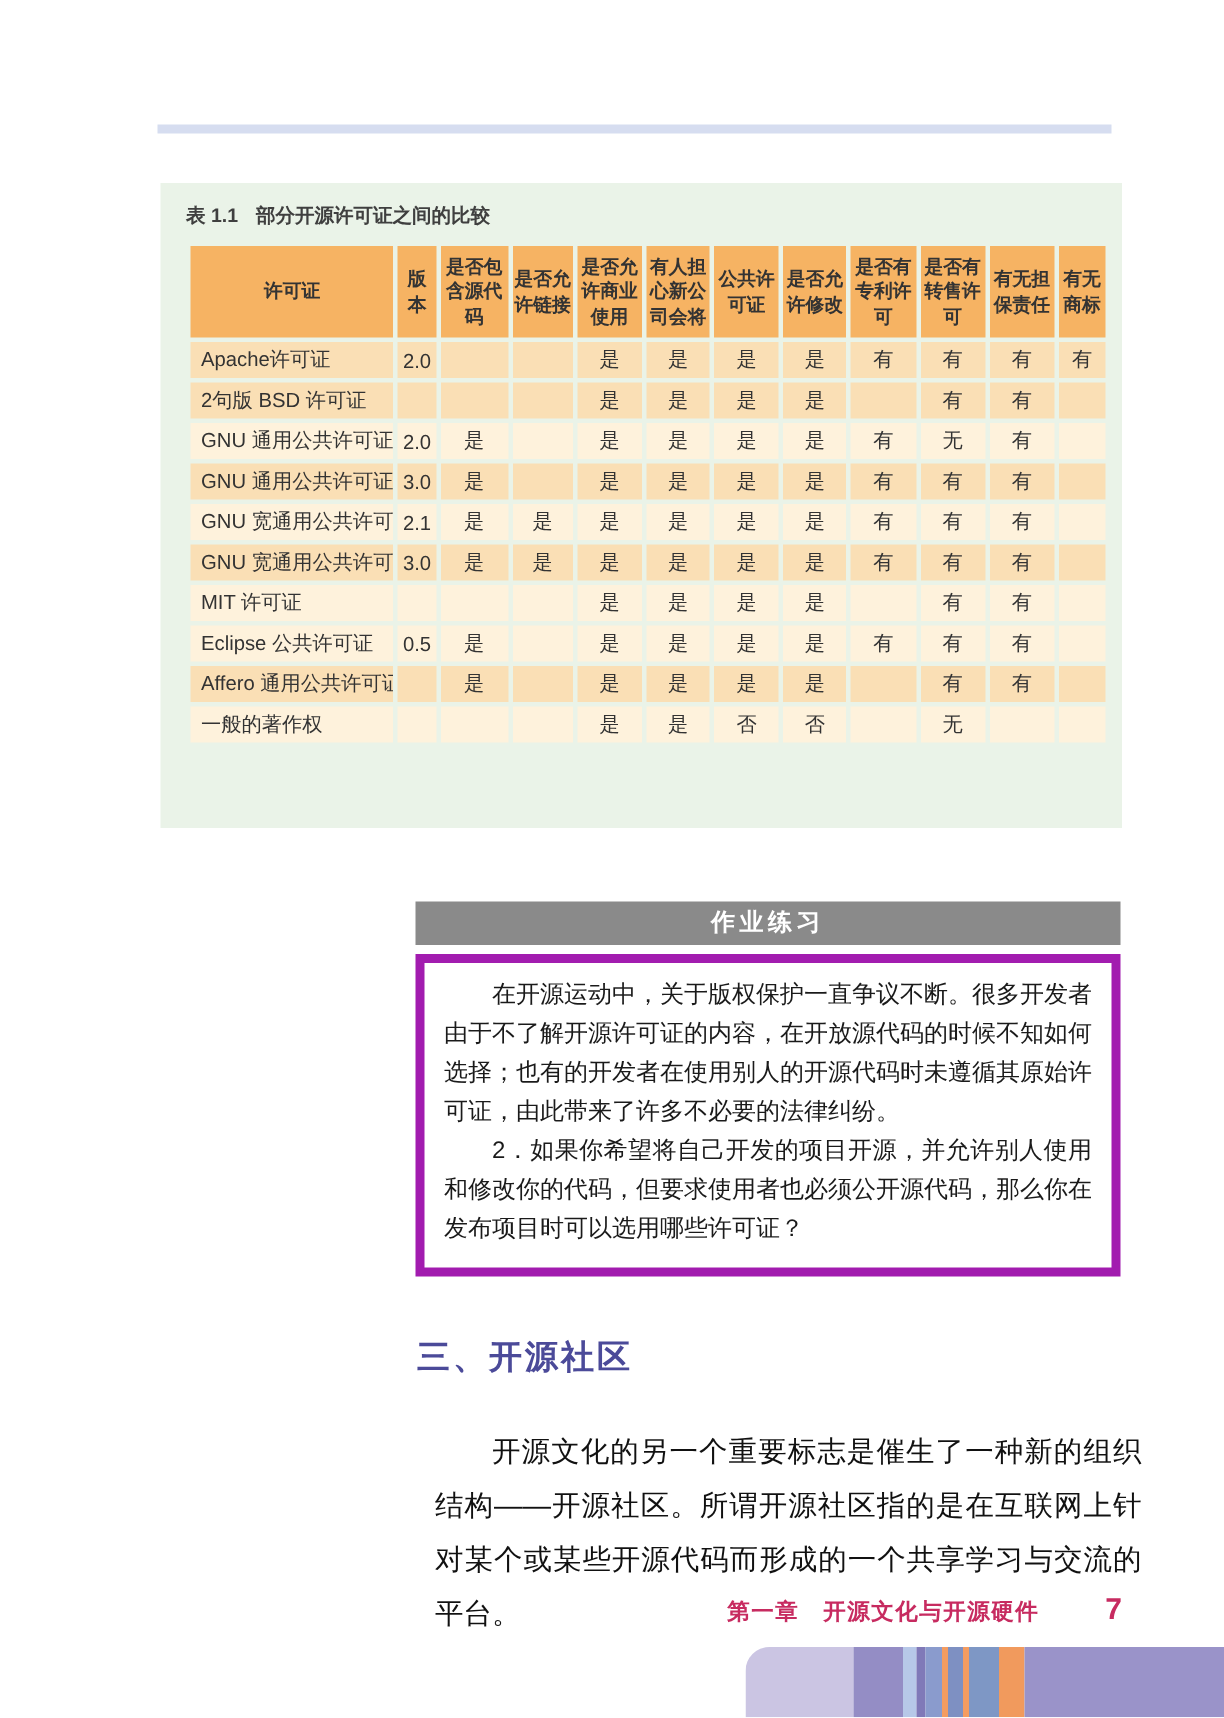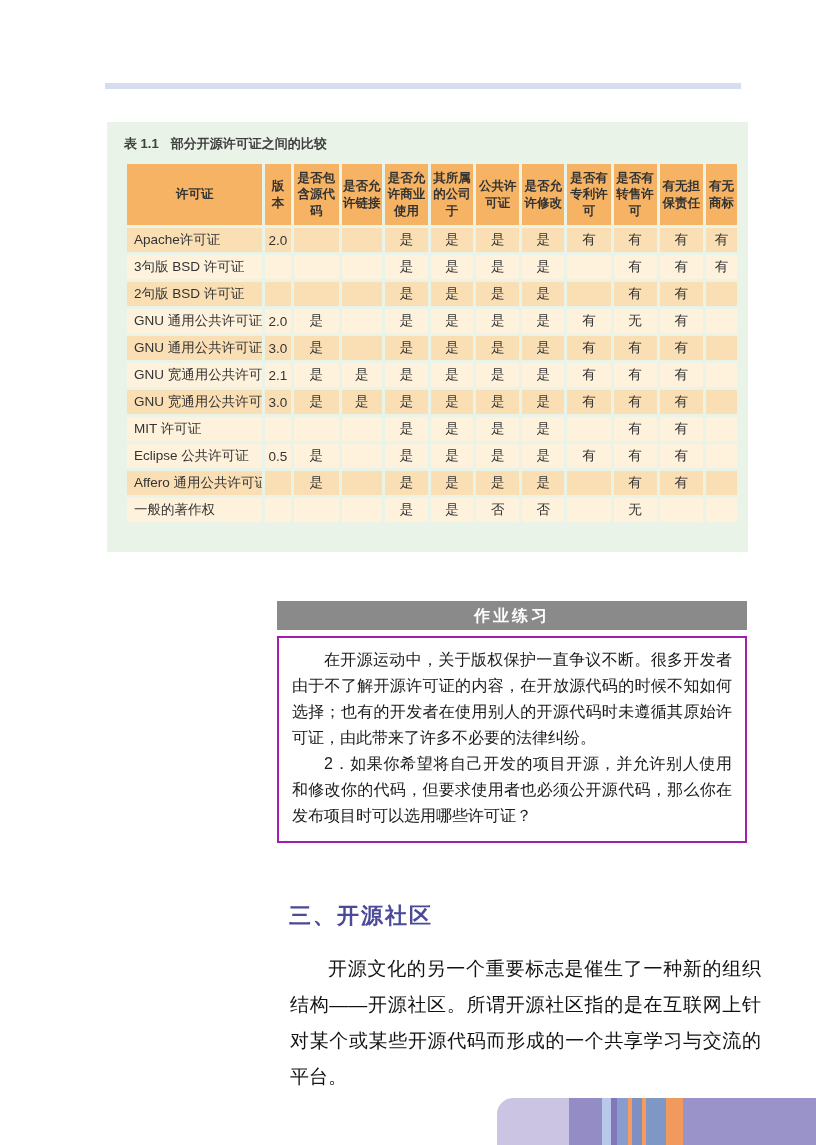--- a/index.html
+++ b/index.html
@@ -31,29 +31,29 @@
   table.lic tr.odd td{background:#fadfb5;}
   table.lic tr.even td{background:#fef2dc;}
 
   
   .exercise{position:absolute;left:277px;top:585px;width:470px;margin-top:16px;}
   .exercise-titlebar{
     height:29px;background:#8a8a8a;color:#ffffff;font-size:16px;font-weight:bold;
     line-height:29px;text-align:center;letter-spacing:3px;
   }
   .exercise-box{
-    margin-top:6px;border:2px solid #a21caf;background:#ffffff;
+    margin-top:6px;border:6px solid #a21caf;background:#ffffff;
     box-sizing:border-box;padding:9px 13px 12px 13px;
     font-size:16px;line-height:26px;text-align:justify;color:#1a1a1a;
   }
   .exercise-box p{margin:0;text-indent:2em;}
 
   
   .section-heading{
-    position:absolute;left:277px;top:889px;margin:12px;
+    position:absolute;left:277px;top:889px;margin:1px;
     font-size:22px;font-weight:bold;color:#4b4a99;letter-spacing:2px;
   }
   .body-paragraph{
     position:absolute;left:277px;top:938px;width:471px;margin:13px;
     font-size:19px;line-height:36px;text-align:justify;text-indent:2em;color:#111111;
   }
 
   
   .footer-line{
     position:absolute;left:277px;top:1062px;width:471px;
@@ -94,54 +94,40 @@
           <col style="width:43px">
           <col style="width:31px">
       </colgroup>
       <thead>
           <tr>
             <th>许可证</th>
             <th>版本</th>
             <th>是否包含源代码</th>
             <th>是否允许链接</th>
             <th>是否允许商业使用</th>
-            <th>其所属的公司于</th>
+            <th>有人担心新公司会将</th>
             <th>公共许可证</th>
             <th>是否允许修改</th>
             <th>是否有专利许可</th>
             <th>是否有转售许可</th>
             <th>有无担保责任</th>
             <th>有无商标</th>
           </tr>
         </thead>
       <tbody>
           <tr class="odd">
             <td>Apache许可证</td>
             <td>2.0</td>
             <td></td>
             <td></td>
             <td>是</td>
             <td>是</td>
             <td>是</td>
             <td>是</td>
             <td>有</td>
-            <td>有</td>
-            <td>有</td>
-            <td>有</td>
-          </tr>
-          <tr class="even">
-            <td>3句版 BSD 许可证</td>
-            <td></td>
-            <td></td>
-            <td></td>
-            <td>是</td>
-            <td>是</td>
-            <td>是</td>
-            <td>是</td>
-            <td></td>
             <td>有</td>
             <td>有</td>
             <td>有</td>
           </tr>
           <tr class="odd">
             <td>2句版 BSD 许可证</td>
             <td></td>
             <td></td>
             <td></td>
             <td>是</td>
@@ -274,20 +260,24 @@
     <div class="exercise-box">
       <p>在开源运动中，关于版权保护一直争议不断。很多开发者由于不了解开源许可证的内容，在开放源代码的时候不知如何选择；也有的开发者在使用别人的开源代码时未遵循其原始许可证，由此带来了许多不必要的法律纠纷。</p>
       <p>2．如果你希望将自己开发的项目开源，并允许别人使用和修改你的代码，但要求使用者也必须公开源代码，那么你在发布项目时可以选用哪些许可证？</p>
     </div>
   </section>
 
   <h2 class="section-heading">三、开源社区</h2>
 
   <p class="body-paragraph">开源文化的另一个重要标志是催生了一种新的组织结构——开源社区。所谓开源社区指的是在互联网上针对某个或某些开源代码而形成的一个共享学习与交流的平台。</p>
 
+  <div class="footer-line">
+    <span class="footer-chapter">第一章　开源文化与开源硬件</span>
+    <span class="footer-pagenum">7</span>
+  </div>
 
   <div class="footer-bar" id="footer-bar">
       <div class="stripe" style="background: rgb(203, 197, 227); width: 72px;"></div>
       <div class="stripe" style="background: rgb(148, 141, 197); width: 33px;"></div>
       <div class="stripe" style="background: rgb(183, 200, 232); width: 9px;"></div>
       <div class="stripe" style="background: rgb(128, 121, 184); width: 6px;"></div>
       <div class="stripe" style="background: rgb(138, 155, 205); width: 11px;"></div>
       <div class="stripe" style="background: rgb(244, 156, 96); width: 4px;"></div>
       <div class="stripe" style="background: rgb(126, 144, 194); width: 10px;"></div>
       <div class="stripe" style="background: rgb(244, 156, 96); width: 4px;"></div>

